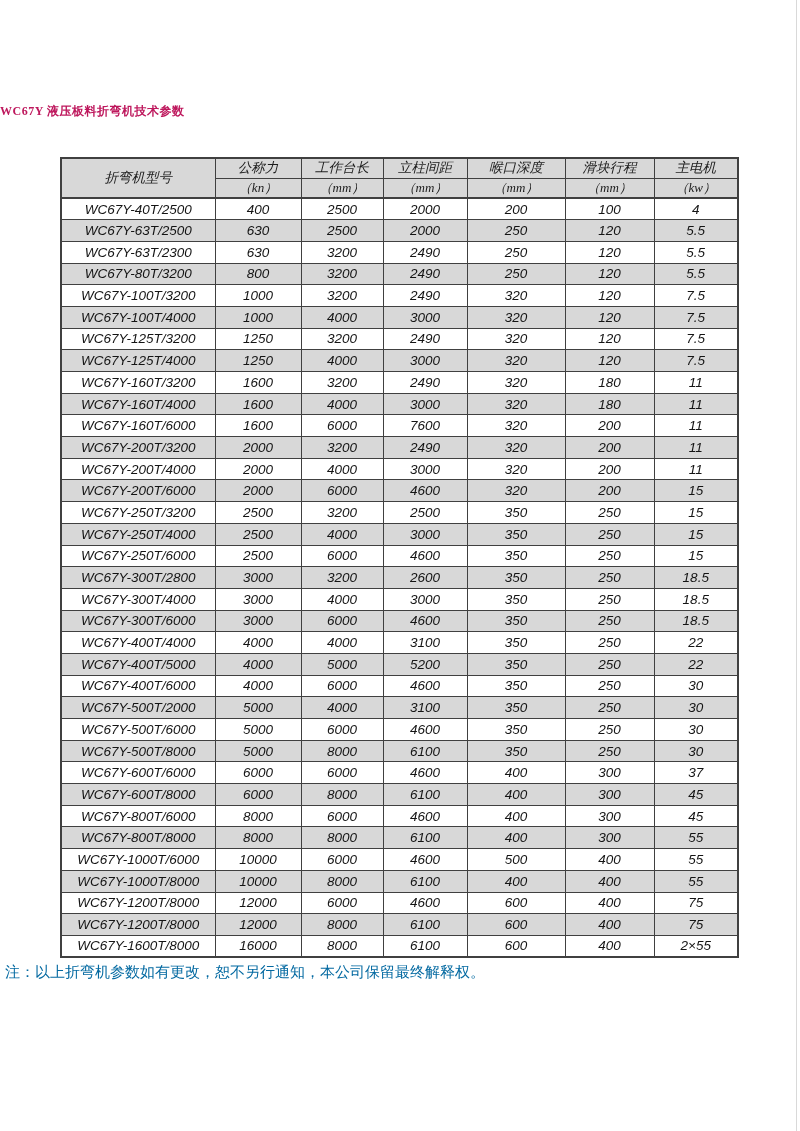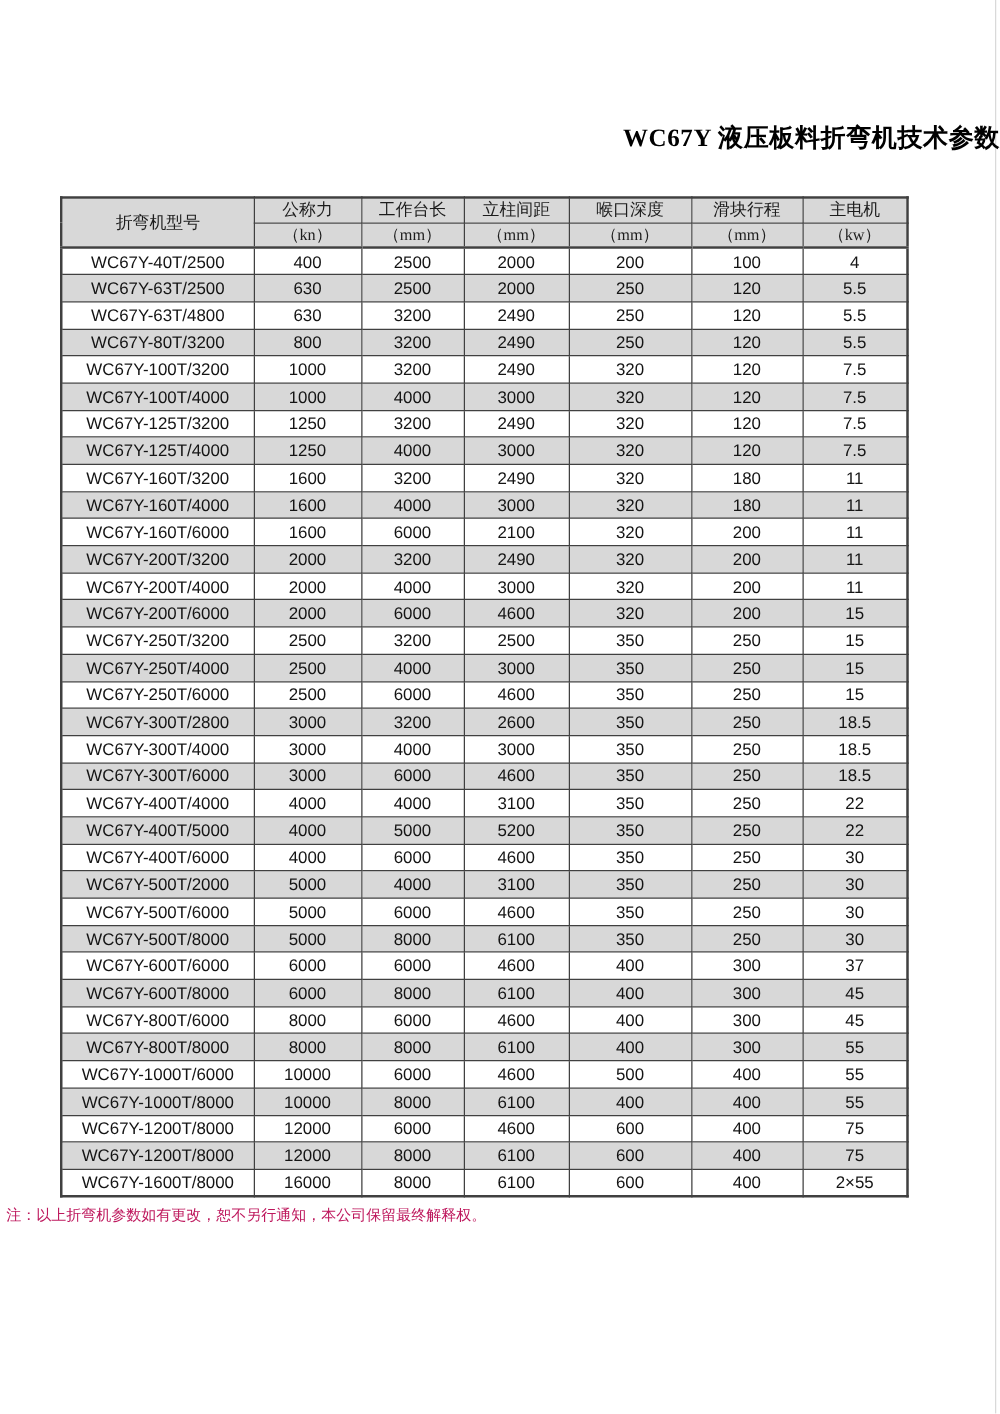--- a/index.html
+++ b/index.html
@@ -23,36 +23,37 @@
     width: 1px;
     height: 100%;
     background: #d9d9d9;
   }
   .title {
     position: absolute;
     top: 98px;
     left: 0;
     width: 100%;
     margin: 0;
-    text-align: right;
+    text-align: left;
     font-family: "Liberation Serif", serif;
     font-weight: bold;
-    font-size: 20px;
+    font-size: 12px;
     line-height: 26px;
     letter-spacing: 0.5px;
-    color: #000000;
+    color: #be185d;
   }
   table.spec-table {
     position: absolute;
-    left: 48px;
+    left: 60px;
     top: 157px;
     width: 677px;
     border-collapse: collapse;
     table-layout: fixed;
     border: 2px solid var(--border, #404040);
+    font-style: italic;
   }
   .spec-table th, .spec-table td {
     border: 1px solid var(--border, #404040);
     text-align: center;
     vertical-align: middle;
     padding: 0;
     overflow: hidden;
     white-space: nowrap;
   }
   .spec-table thead th {
@@ -73,23 +74,23 @@
     background: #ffffff;
   }
   .spec-table tbody tr:nth-child(even) td {
     background: var(--stripe-bg, #d8d8d8);
   }
   .note {
     position: absolute;
     left: 5px;
     top: 963px;
     font-family: Liberation Serif, serif;
-    font-size: 12px;
+    font-size: 15px;
     line-height: 18px;
-    color: #be185d;
+    color: #0369a1;
   }
 </style>
 </head>
 <body>
 
 <div class="page">
   <div class="page-edge-line"></div>
 
   <h1 class="title">WC67Y 液压板料折弯机技术参数</h1>
 
@@ -135,21 +136,21 @@
         <tr>
           <td>WC67Y-63T/2500</td>
           <td>630</td>
           <td>2500</td>
           <td>2000</td>
           <td>250</td>
           <td>120</td>
           <td>5.5</td>
         </tr>
         <tr>
-          <td>WC67Y-63T/4800</td>
+          <td>WC67Y-63T/2300</td>
           <td>630</td>
           <td>3200</td>
           <td>2490</td>
           <td>250</td>
           <td>120</td>
           <td>5.5</td>
         </tr>
         <tr>
           <td>WC67Y-80T/3200</td>
           <td>800</td>
@@ -210,21 +211,21 @@
           <td>4000</td>
           <td>3000</td>
           <td>320</td>
           <td>180</td>
           <td>11</td>
         </tr>
         <tr>
           <td>WC67Y-160T/6000</td>
           <td>1600</td>
           <td>6000</td>
-          <td>2100</td>
+          <td>7600</td>
           <td>320</td>
           <td>200</td>
           <td>11</td>
         </tr>
         <tr>
           <td>WC67Y-200T/3200</td>
           <td>2000</td>
           <td>3200</td>
           <td>2490</td>
           <td>320</td>

